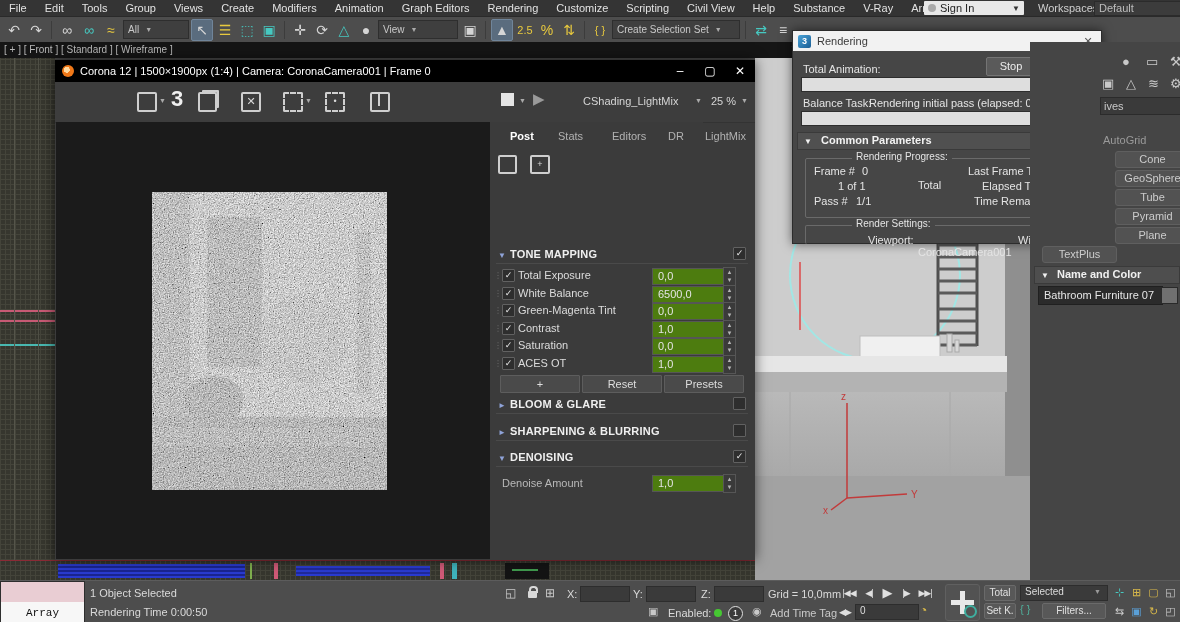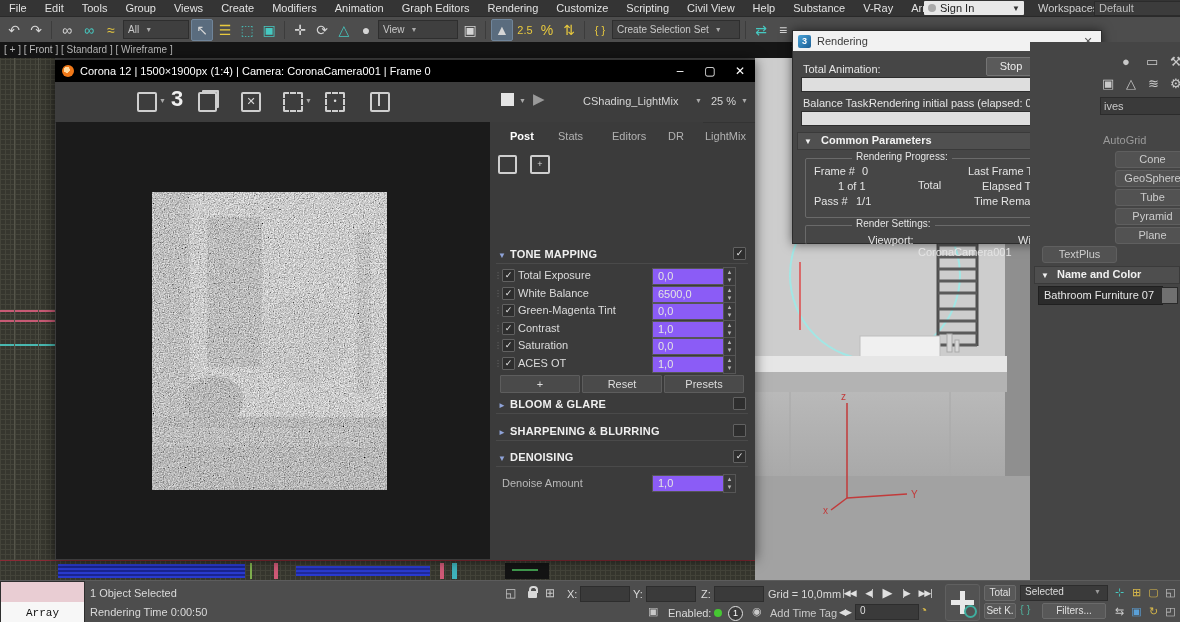--- a/index.html
+++ b/index.html
@@ -57,21 +57,21 @@
   .vfb-panel{position:absolute;left:435px;top:62px;width:213px;height:438px;background:#3b3b3b;}
   .tab{position:absolute;top:8px;font-size:11px;color:#b2b2b2;}
   .tab.active{color:#fff;font-weight:bold;}
   .sec-head{position:absolute;font-size:11px;font-weight:bold;color:#efefef;letter-spacing:.2px;}
   .tri{position:absolute;font-size:8px;color:#8fa3d8;}
   .cbx{position:absolute;width:11px;height:11px;background:#2e2e2e;border:1px solid #616161;border-radius:1px;
        color:#e8e8e8;font-size:9px;line-height:11px;text-align:center;}
   .cbx.empty{color:transparent;}
   .grip{position:absolute;color:#6f6f6f;font-size:8px;letter-spacing:-1px;}
   .tm-label{position:absolute;font-size:11px;color:#dcdcdc;}
-  .val{position:absolute;width:68px;height:15px;background:#8b5cf6;border:1px solid #565656;color:#e4e4e4;
+  .val{position:absolute;width:68px;height:15px;background:#4d7c0f;border:1px solid #565656;color:#e4e4e4;
        font-size:11px;line-height:15px;padding-left:5px;}
   .spin{position:absolute;width:11px;height:17px;background:#3a3a3a;border:1px solid #565656;color:#b5b5b5;
         font-size:6px;line-height:8px;text-align:center;}
   .vfb-btn{position:absolute;height:16px;background:#4a4a4a;border:1px solid #5d5d5d;color:#dedede;
            font-size:11px;text-align:center;line-height:16px;border-radius:1px;}
   .divider{position:absolute;height:1px;background:#4a4a4a;}
   
   .rdlg{left:792px;top:30px;width:308px;height:212px;background:#464646;box-shadow:0 0 10px rgba(0,0,0,.55);border:1px solid #2c2c2c;}
   .rdlg-title{position:absolute;left:0;top:0;width:308px;height:20px;background:#f2f2f2;display:flex;align-items:center;color:#3a3a3a;}
   .max-ic{width:13px;height:13px;border-radius:2px;background:linear-gradient(135deg,#4aa3d8,#1b5e94);color:#fff;

